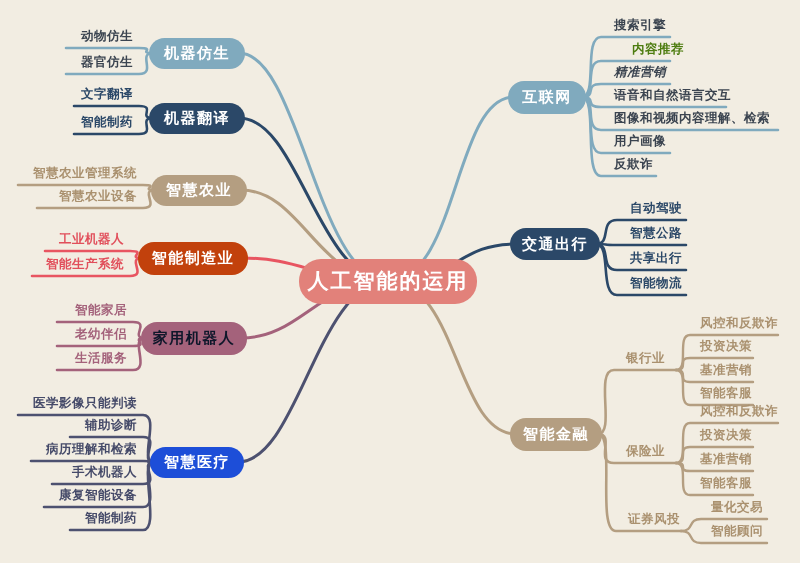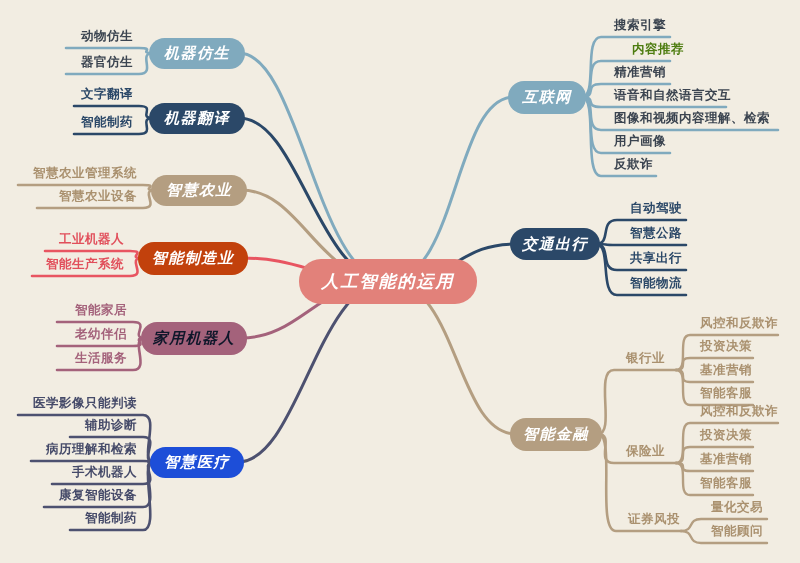--- a/index.html
+++ b/index.html
@@ -4,23 +4,23 @@
 <style>
   html,body{margin:0;padding:0;background:#f2ede2;}
   .stage{
     position:relative;width:800px;height:563px;background:#f2ede2;overflow:hidden;
     font-family:"Liberation Sans","DejaVu Sans",sans-serif;
   }
   .stage svg{position:absolute;left:0;top:0;}
   .pill{
     position:absolute;display:flex;align-items:center;justify-content:center;
     color:#fff;font-weight:bold;font-size:15px;letter-spacing:1.5px;
-    border-radius:16px;white-space:nowrap;z-index:2;cursor:pointer;font-style:italic;
+    border-radius:16px;white-space:nowrap;z-index:2;cursor:pointer;
   }
-  .rootpill{font-size:17px;letter-spacing:2px;border-radius:22px;z-index:3;}
+  .rootpill{font-size:21px;letter-spacing:2px;border-radius:22px;z-index:3;}
   .leaf{
     position:absolute;font-weight:bold;font-size:12.5px;letter-spacing:0.5px;
     white-space:nowrap;z-index:2;cursor:pointer;
   }
 </style>
 </head>
 <body>
 
 <div class="stage">
   <svg id="wires" width="800" height="563" viewBox="0 0 800 563">
@@ -94,21 +94,21 @@
       <div class="pill" style="left: 141px; top: 321.5px; width: 106px; height: 33px; background: rgb(164, 98, 123); color: #0f172a;">家用机器人</div>
       <div class="leaf" style="right: 663px; bottom: 151px; color: rgb(69, 74, 105);">医学影像只能判读</div>
       <div class="leaf" style="right: 663px; bottom: 129px; color: rgb(69, 74, 105);">辅助诊断</div>
       <div class="leaf" style="right: 663px; bottom: 105px; color: rgb(69, 74, 105);">病历理解和检索</div>
       <div class="leaf" style="right: 663px; bottom: 82px; color: rgb(69, 74, 105);">手术机器人</div>
       <div class="leaf" style="right: 663px; bottom: 59px; color: rgb(69, 74, 105);">康复智能设备</div>
       <div class="leaf" style="right: 663px; bottom: 36px; color: rgb(69, 74, 105);">智能制药</div>
       <div class="pill" style="left: 150px; top: 446.5px; width: 94px; height: 31px; background: #1d4ed8; color: rgb(255, 255, 255);">智慧医疗</div>
       <div class="leaf" style="left: 614px; bottom: 529px; color: rgb(59, 68, 80);">搜索引擎</div>
       <div class="leaf" style="left: 632px; bottom: 505px; color: #4d7c0f;">内容推荐</div>
-      <div class="leaf" style="left: 614px; bottom: 482px; color: rgb(59, 68, 80);">精准营销</div>
+      <div class="leaf" style="left: 614px; bottom: 482px; color: rgb(59, 68, 80); font-style: italic;">精准营销</div>
       <div class="leaf" style="left: 614px; bottom: 459px; color: rgb(59, 68, 80);">语音和自然语言交互</div>
       <div class="leaf" style="left: 614px; bottom: 436px; color: rgb(59, 68, 80);">图像和视频内容理解、检索</div>
       <div class="leaf" style="left: 614px; bottom: 413px; color: rgb(59, 68, 80);">用户画像</div>
       <div class="leaf" style="left: 614px; bottom: 390px; color: rgb(59, 68, 80);">反欺诈</div>
       <div class="pill" style="left: 508px; top: 80.5px; width: 78px; height: 33px; background: rgb(128, 170, 190); color: rgb(255, 255, 255);">互联网</div>
       <div class="leaf" style="left: 630px; bottom: 346px; color: rgb(43, 72, 104);">自动驾驶</div>
       <div class="leaf" style="left: 630px; bottom: 321px; color: rgb(43, 72, 104);">智慧公路</div>
       <div class="leaf" style="left: 630px; bottom: 296px; color: rgb(43, 72, 104);">共享出行</div>
       <div class="leaf" style="left: 630px; bottom: 271px; color: rgb(43, 72, 104);">智能物流</div>
       <div class="pill" style="left: 510px; top: 228px; width: 90px; height: 32px; background: rgb(43, 72, 104); color: rgb(255, 255, 255);">交通出行</div>

